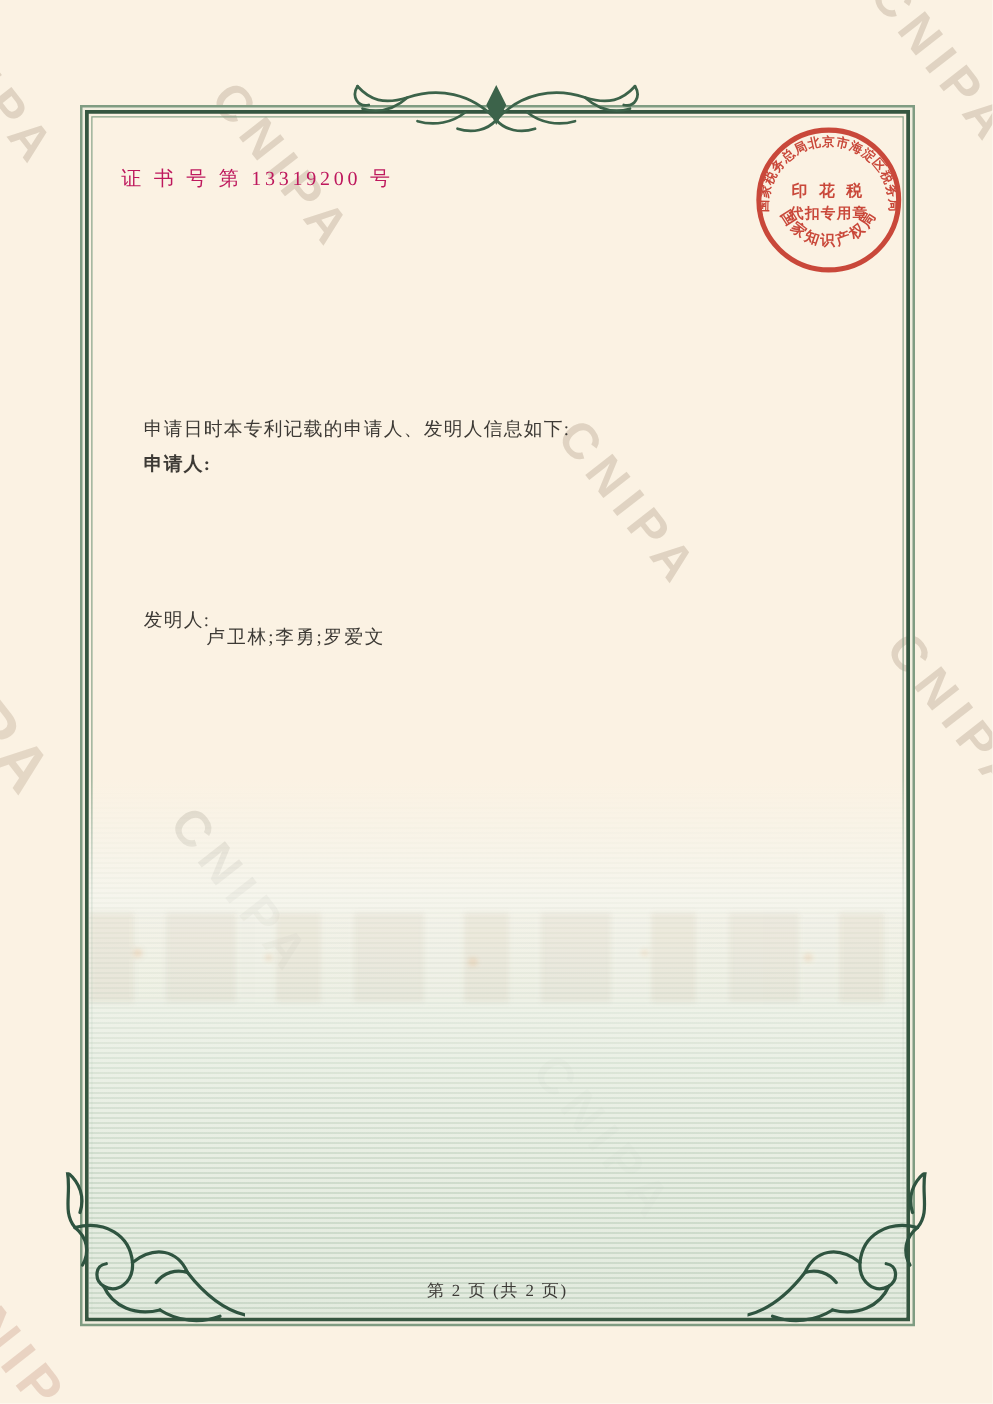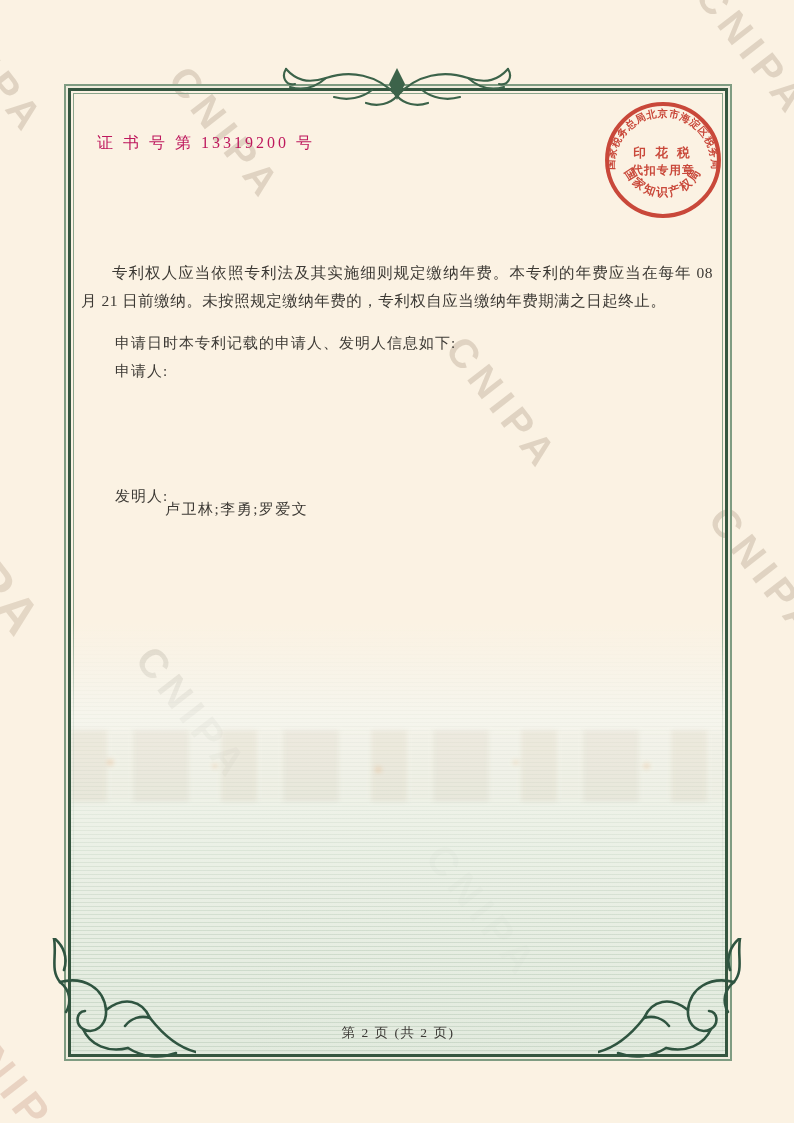--- a/index.html
+++ b/index.html
@@ -72,21 +72,21 @@
   
   .content{position:absolute; inset:0; z-index:2;}
   .txt{position:absolute; white-space:nowrap;}
   .cert-no{left:26px; top:42px; font-size:16px; letter-spacing:3px; color:#be185d;}
   .fee-para{
     left:10px; top:152px; width:632px; white-space:normal;
     font-size:15.5px; line-height:28.5px; text-indent:2em;
     text-align:justify; letter-spacing:0.5px;
   }
   .record-intro{left:44px; top:243px; font-size:15px; letter-spacing:1px;}
-  .applicant-label{left:44px; top:271px; font-size:15px; letter-spacing:1px;}
+  .applicant-label{left:44px; top:271px; font-size:15px; letter-spacing:1px;font-weight:bold;}
   .applicant-name{left:94px; top:297px; font-size:15px; letter-spacing:2px;}
   .inventor-label{left:44px; top:396px; font-size:15px; letter-spacing:1px;}
   .inventor-names{left:94px; top:409px; font-size:15px; letter-spacing:1.5px;text-align:right;}
   .page-number{
     position:absolute; left:0; right:0; bottom:12px; text-align:center;
     font-size:13.5px; letter-spacing:1.5px; color:#3c3a36;margin-top:16px;
   }
   
   .stamp{
     position:absolute; z-index:4; left:602px; top:99px; width:122px; height:122px;
@@ -113,21 +113,20 @@
   <div class="frame">
     <div class="frame-inner-line"></div>
 
     <div class="wave-band">
       <div class="skyline"></div>
       <div class="wave-lines"></div>
     </div>
 
     <div class="content">
       <div class="txt cert-no">证 书 号 第 13319200 号</div>
-      <p class="txt fee-para">专利权人应当依照专利法及其实施细则规定缴纳年费。本专利的年费应当在每年 08 月 21 日前缴纳。未按照规定缴纳年费的，专利权自应当缴纳年费期满之日起终止。</p>
       <div class="txt record-intro">申请日时本专利记载的申请人、发明人信息如下:</div>
       <div class="txt applicant-label">申请人:</div>
       <div class="txt inventor-label">发明人:</div>
       <div class="txt inventor-names">卢卫林;李勇;罗爱文</div>
       <div class="page-number">第 2 页 (共 2 页)</div>
     </div>
   </div>
 
   <div class="ornament top-flourish">
     <svg viewBox="0 0 230 64" fill="none" stroke="#3c634a" stroke-width="2.2" stroke-linecap="round">

